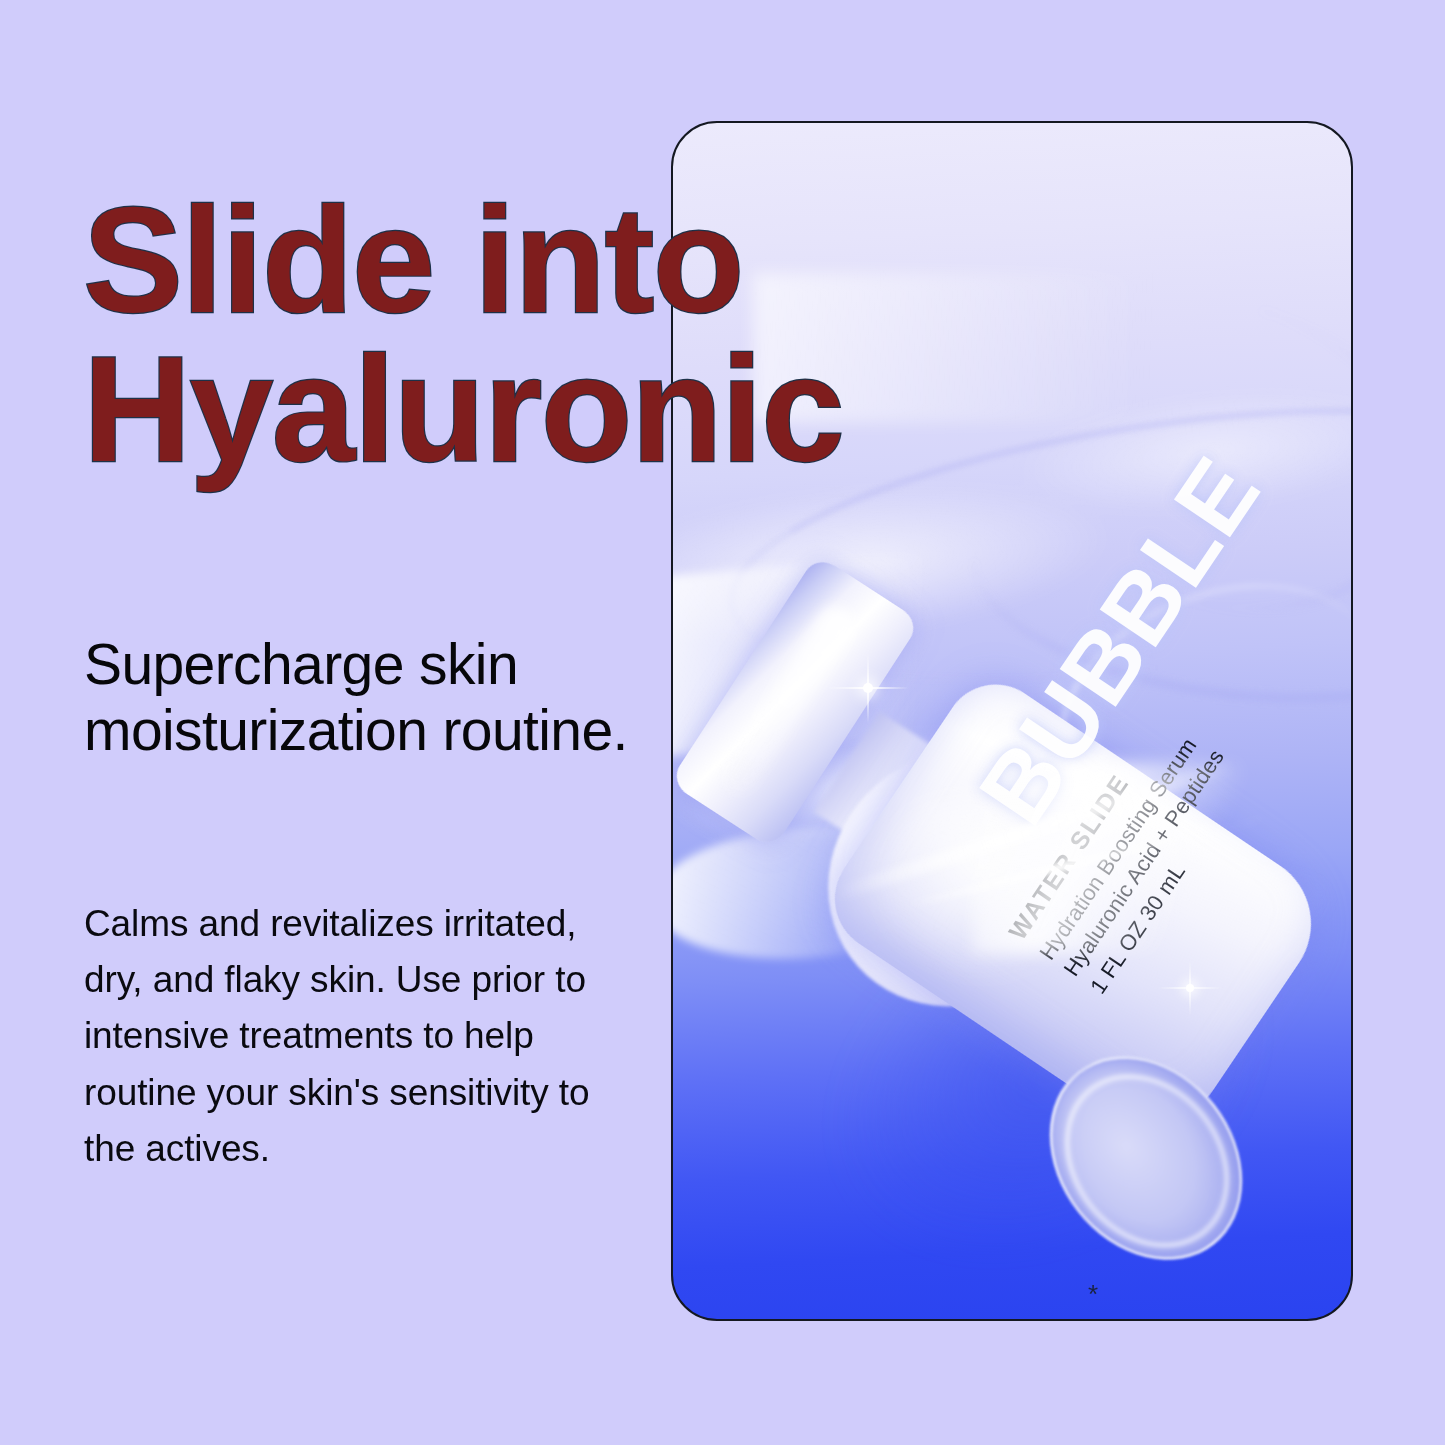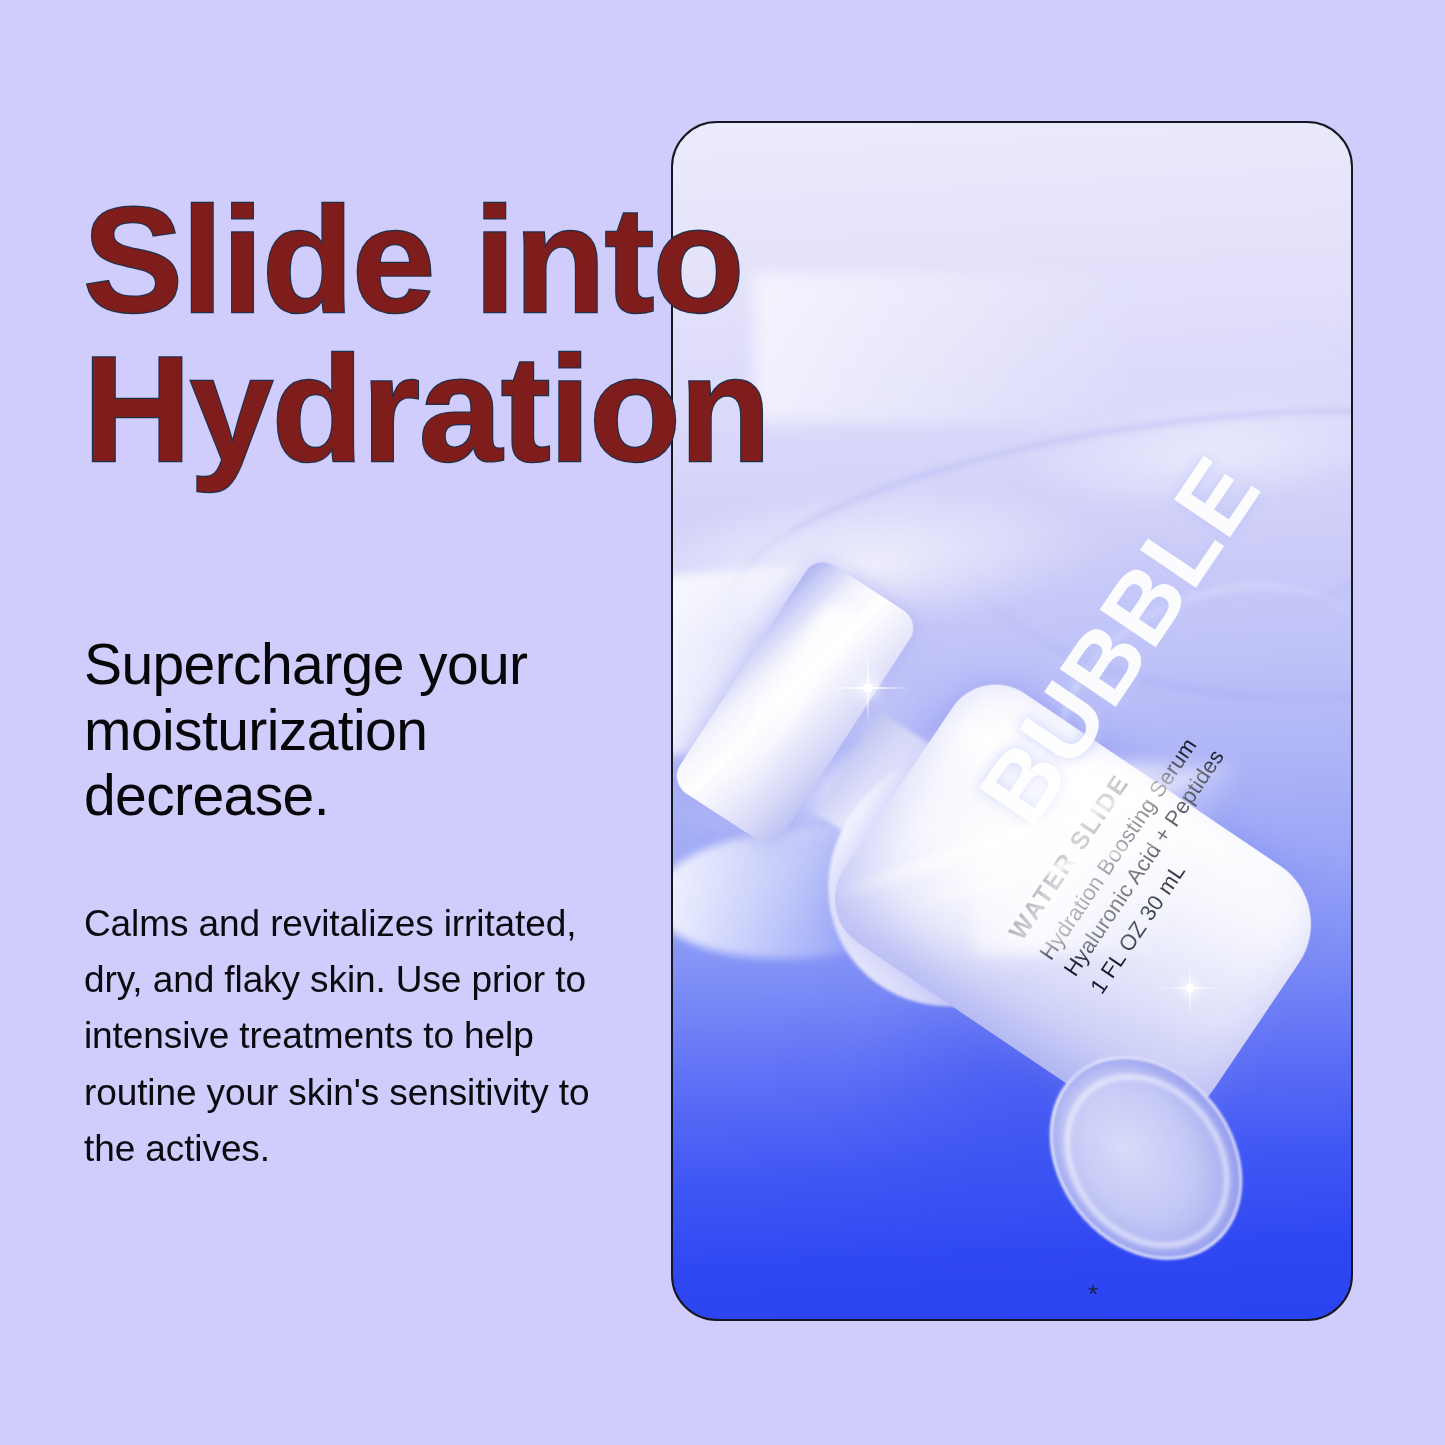--- a/index.html
+++ b/index.html
@@ -419,20 +419,20 @@
         <div class="sparkle" id="sparkle-2"></div>
       </div>
 
       <div id="asterisk">*</div>
 
     </div>
   </div>
 
   <div id="headline">
     <span class="hl-line">Slide into</span>
-    <span class="hl-line">Hydration</span>
+    <span class="hl-line">Hyaluronic</span>
   </div>
 
-  <div id="subhead">Supercharge your moisturization decrease.</div>
+  <div id="subhead">Supercharge skin moisturization routine.</div>
 
   <div id="bodycopy">Calms and revitalizes irritated, dry, and flaky skin. Use prior to intensive treatments to help routine your skin's sensitivity to the actives.</div>
 
 </div>
 
 </body></html>

